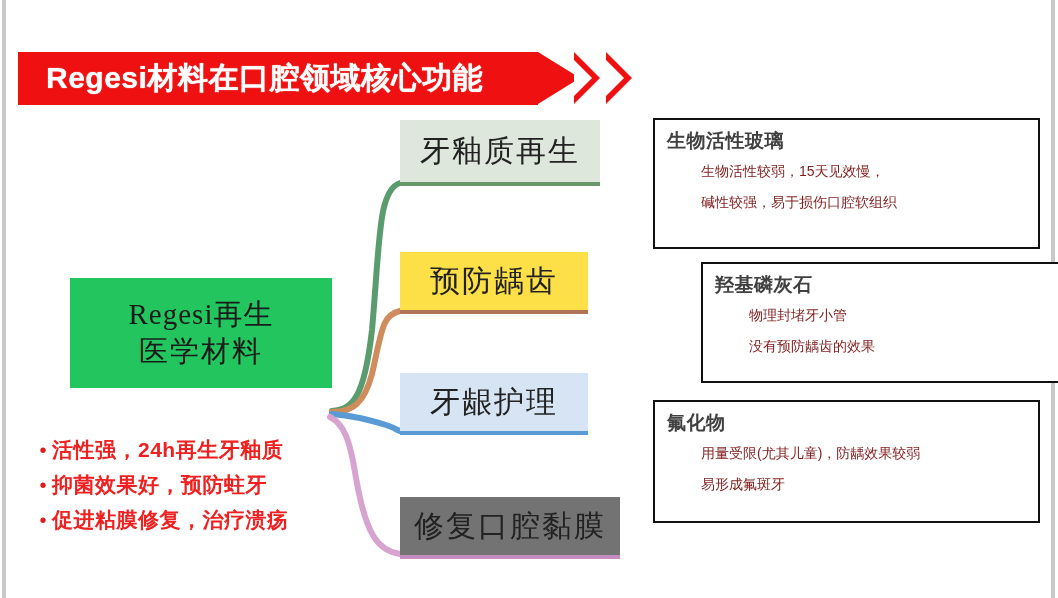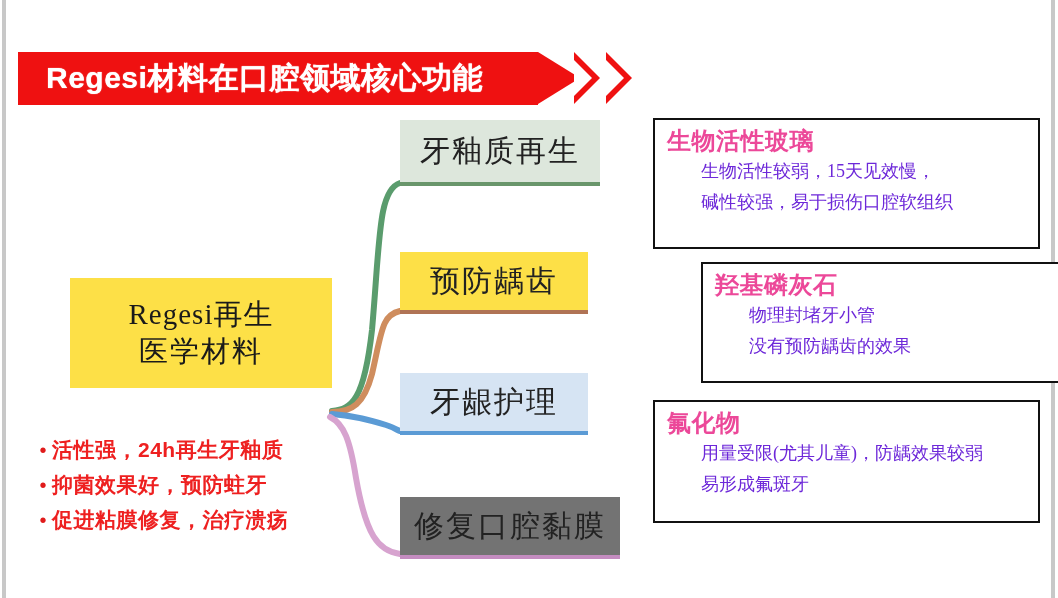--- a/index.html
+++ b/index.html
@@ -55,21 +55,21 @@
   
   #subtitle{
     position:absolute;left:38px;top:126px;
     font-size:33px;font-weight:bold;color:#ee1111;
     letter-spacing:1px;white-space:nowrap;
   }
 
   
   #center-node{
     position:absolute;left:70px;top:278px;width:262px;height:110px;
-    background:#fde047;
+    background:#22c55e;
     display:flex;flex-direction:column;align-items:center;justify-content:center;
     font-family:"Liberation Serif","DejaVu Serif",serif;
     color:#1a1a1a;
   }
   #center-node .l1{font-size:29px;line-height:37px;letter-spacing:1px;}
   #center-node .l2{font-size:29px;line-height:37px;letter-spacing:2px;}
 
   
   #bullets{position:absolute;left:34px;top:437px;width:350px;}
   .bullet-row{display:flex;align-items:flex-start;margin-bottom:9px;}
@@ -101,26 +101,26 @@
   .infobox{
     position:absolute;left:653px;width:387px;
     background:#ffffff;border:2.5px solid #111111;
     box-sizing:border-box;
     padding:8px 10px 8px 12px;
   }
   #info-0{top:118px;height:131px;}
   #info-1{top:262px;height:121px;margin-left:48px;}
   #info-2{top:400px;height:123px;}
   .info-title{
-    font-size:24px;font-weight:bold;color:#ec4899;letter-spacing:0.5px;
+    font-size:19px;font-weight:bold;color:#404040;letter-spacing:0.5px;
     line-height:26px;margin-bottom:2px;white-space:nowrap;
   }
   .info-line{
-    font-family:Liberation Serif, serif;
-    font-size:18px;color:#6d28d9;line-height:31px;
+    font-family:Liberation Sans, sans-serif;
+    font-size:14px;color:#7f1d1d;line-height:31px;
     padding-left:34px;white-space:nowrap;
   }
   #info-1 .info-line,#info-2 .info-line{padding-left:34px;}
 </style>
 </head>
 <body>
 
 <div id="slide">
 
   <div class="rail left"></div>

